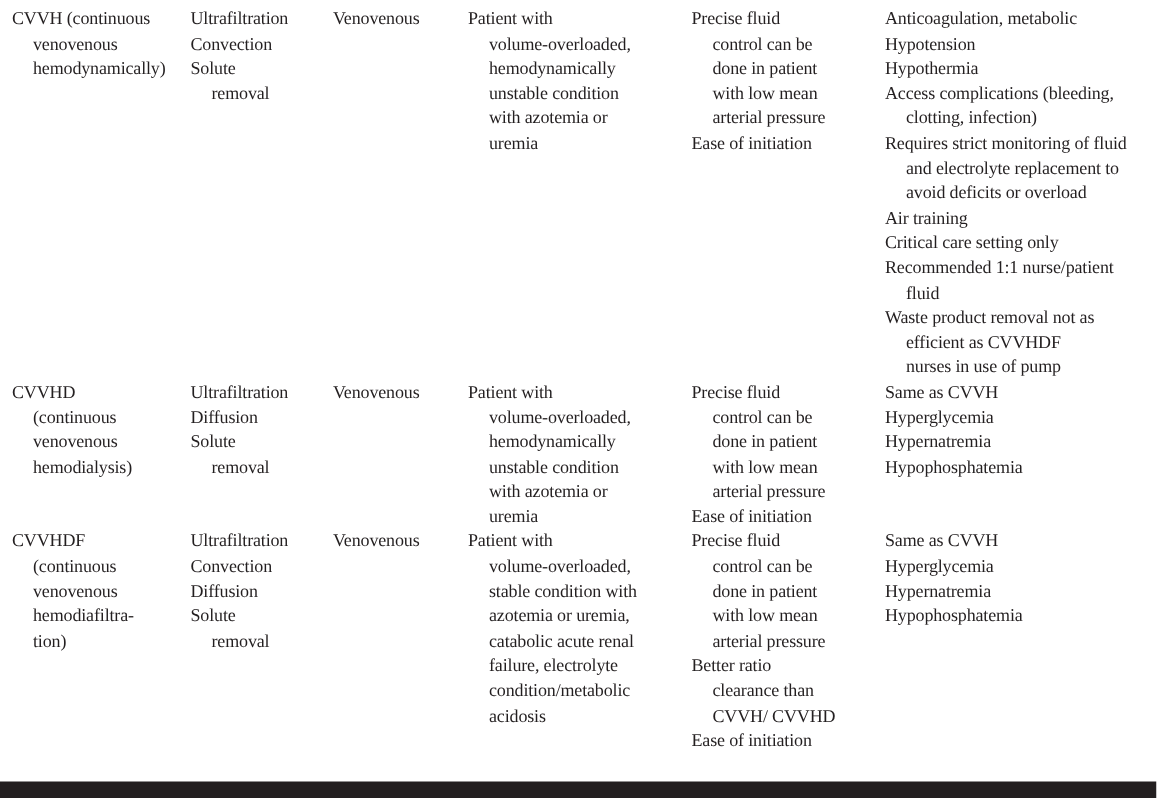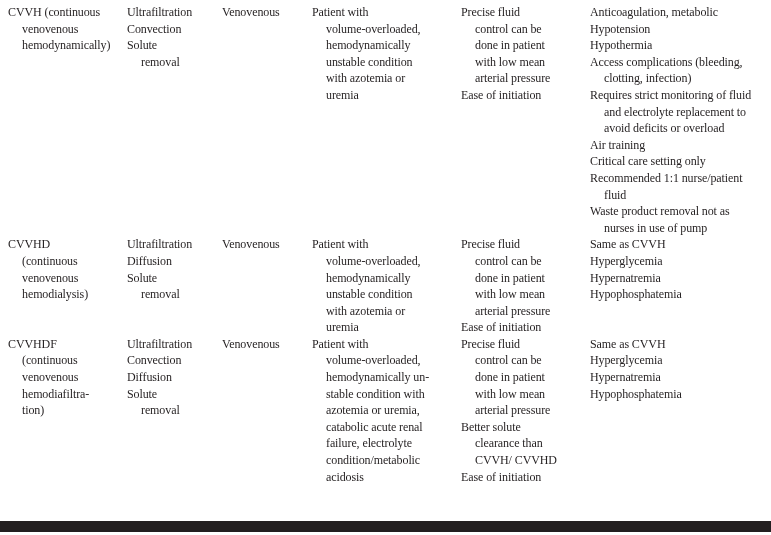--- a/index.html
+++ b/index.html
@@ -89,20 +89,21 @@
         <div class="line">Access complications (bleeding,</div>
         <div class="line cont">clotting, infection)</div>
         <div class="line">Requires strict monitoring of fluid</div>
         <div class="line cont">and electrolyte replacement to</div>
         <div class="line cont">avoid deficits or overload</div>
         <div class="line">Air training</div>
         <div class="line">Critical care setting only</div>
         <div class="line">Recommended 1:1 nurse/patient</div>
         <div class="line cont">fluid</div>
         <div class="line">Waste product removal not as</div>
+        <div class="line cont">efficient as CVVHDF</div>
         <div class="line cont">nurses in use of pump</div>
       </div>
     </div>
     <div class="table-row">
       <div class="cell">
         <div class="line">CVVHD</div>
         <div class="line cont">(continuous</div>
         <div class="line cont">venovenous</div>
         <div class="line cont">hemodialysis)</div>
       </div>
@@ -152,35 +153,34 @@
         <div class="line">Diffusion</div>
         <div class="line">Solute</div>
         <div class="line cont">removal</div>
       </div>
       <div class="cell">
         <div class="line">Venovenous</div>
       </div>
       <div class="cell">
         <div class="line">Patient with</div>
         <div class="line cont">volume-overloaded,</div>
-        <div class="line cont">hemodynamically un-</div>
         <div class="line cont">stable condition with</div>
         <div class="line cont">azotemia or uremia,</div>
         <div class="line cont">catabolic acute renal</div>
         <div class="line cont">failure, electrolyte</div>
         <div class="line cont">condition/metabolic</div>
         <div class="line cont">acidosis</div>
       </div>
       <div class="cell">
         <div class="line">Precise fluid</div>
         <div class="line cont">control can be</div>
         <div class="line cont">done in patient</div>
         <div class="line cont">with low mean</div>
         <div class="line cont">arterial pressure</div>
-        <div class="line">Better solute</div>
+        <div class="line">Better ratio</div>
         <div class="line cont">clearance than</div>
         <div class="line cont">CVVH/ CVVHD</div>
         <div class="line">Ease of initiation</div>
       </div>
       <div class="cell">
         <div class="line">Same as CVVH</div>
         <div class="line">Hyperglycemia</div>
         <div class="line">Hypernatremia</div>
         <div class="line">Hypophosphatemia</div>
       </div>

